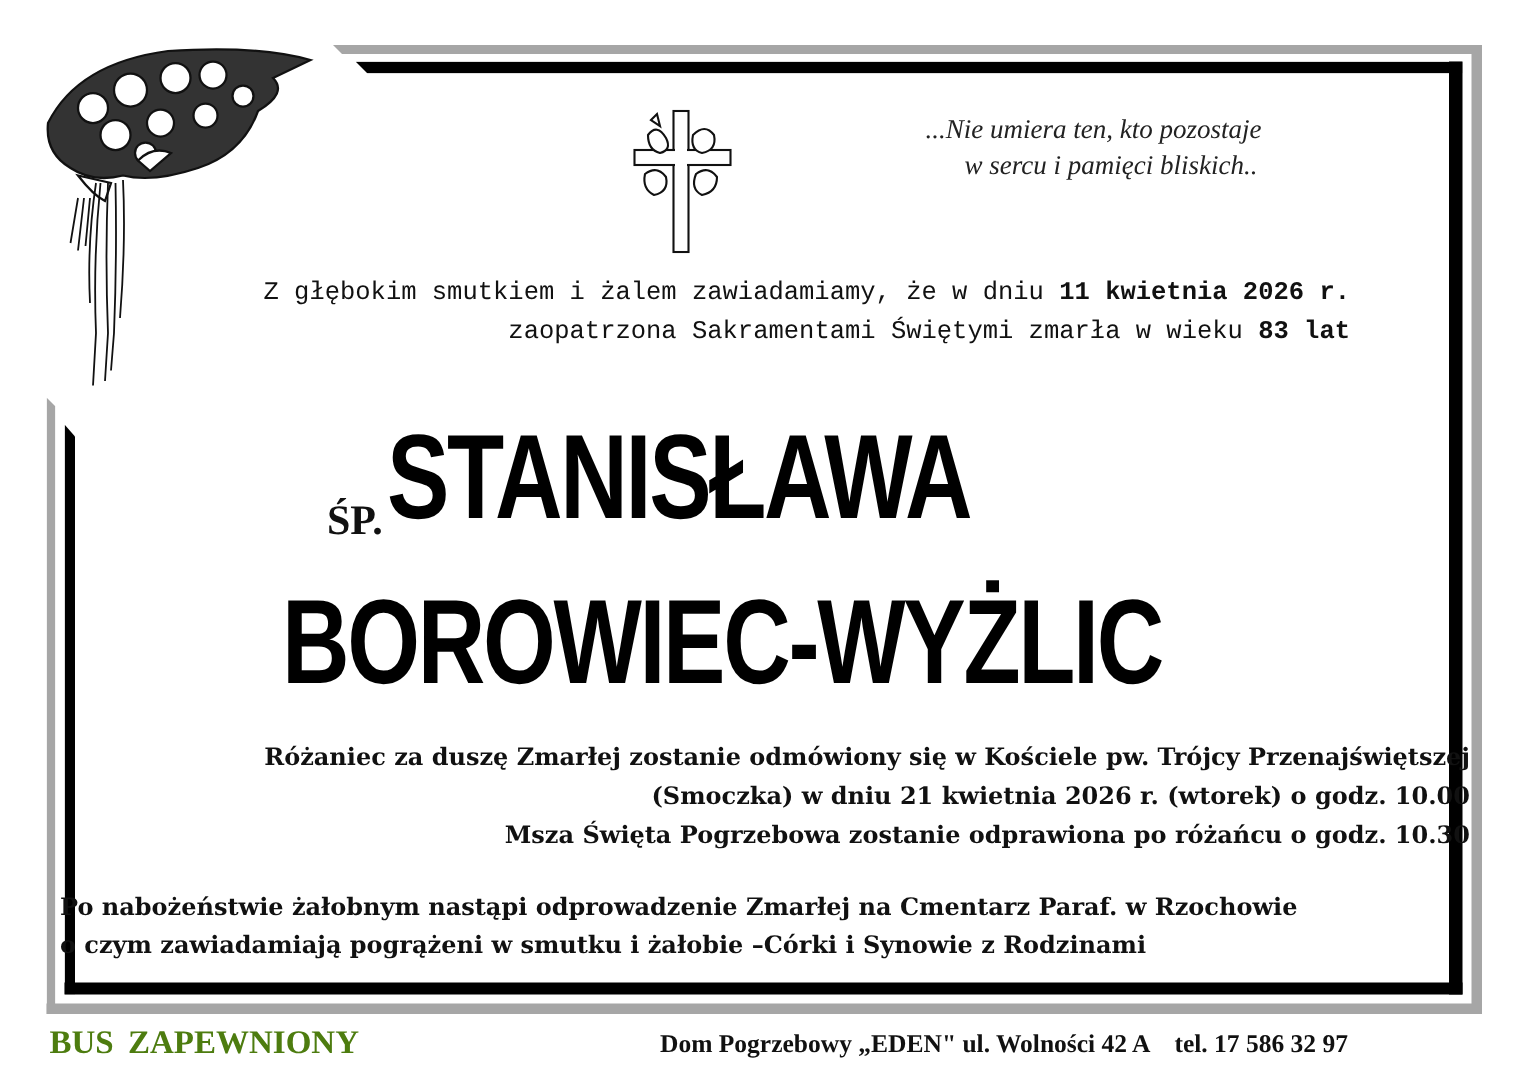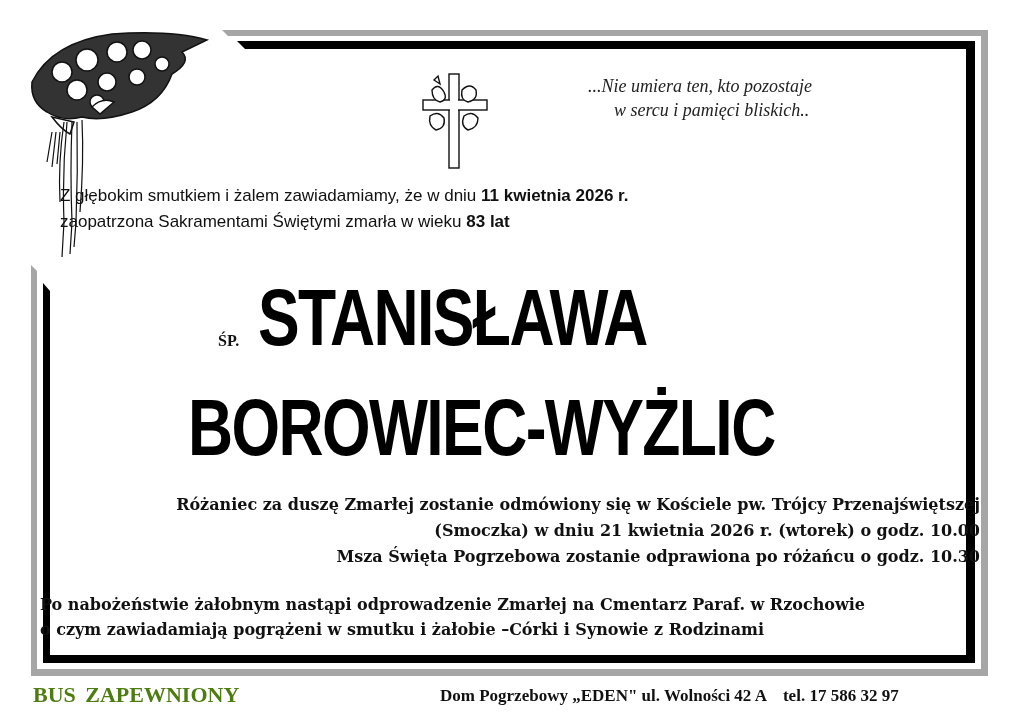--- a/index.html
+++ b/index.html
@@ -19,33 +19,33 @@
       clip-path: polygon(0 0, 100% 0, 100% 100%, 8px 100%); }
     .frame-black-right { position: absolute; left: 966px; top: 41px; width: 9px; height: 622px; background: #000; }
     .frame-black-bottom { position: absolute; left: 43px; top: 655px; width: 932px; height: 8px; background: #000; }
     .frame-black-left { position: absolute; left: 43px; top: 283px; width: 7px; height: 380px; background: #000;
       clip-path: polygon(0 0, 100% 8px, 100% 100%, 0 100%); }
 
     .bouquet { position: absolute; left: 22px; top: 22px; width: 190px; height: 240px; }
     .cross { position: absolute; left: 420px; top: 72px; width: 70px; height: 98px; }
 
     .quote {
-      position: absolute; left: 552px; top: 74px; width: 320px;
+      position: absolute; left: 581px; top: 74px; width: 320px;
       font-family: "Liberation Serif", serif; font-style: italic; font-size: 18px; line-height: 24px;
       color: #222;
     }
     .quote .q1 { display: block; padding-left: 36px; }
     .quote .q2 { display: block; padding-left: 62px; }
 
-    .intro { position: absolute; left: 60px; top: 183px; width: 840px; text-align: left;
-      font-family: Liberation Sans, sans-serif; font-size: 17px; line-height: 26px; color: #111; }
+    .intro { position: absolute; left: 60px; top: 183px; width: 840px; text-align: right;
+      font-family: Liberation Mono, monospace; font-size: 17px; line-height: 26px; color: #111; }
     .intro b { font-weight: bold; }
     .intro .line { display: block; white-space: nowrap; }
 
-    .sp { position: absolute; left: 218px; top: 332px; font-family: "Liberation Serif", serif; font-size: 16px; font-weight: bold; color: #111; }
+    .sp { position: absolute; left: 218px; top: 332px; font-family: "Liberation Serif", serif; font-size: 28px; font-weight: bold; color: #111; }
     .name1 { position: absolute; left: 258px; top: 276px; font-family: "Liberation Sans", sans-serif; font-weight: bold;
       font-size: 80px; line-height: 84px; letter-spacing: -2px; transform: scaleX(0.78); transform-origin: left center; color: #000; white-space: nowrap; }
     .name2 { position: absolute; left: 188px; top: 386px; font-family: "Liberation Sans", sans-serif; font-weight: bold;
       font-size: 80px; line-height: 84px; letter-spacing: -2px; transform: scaleX(0.78); transform-origin: left center; color: #000; white-space: nowrap; }
 
     .details { position: absolute; left: 40px; top: 492px; width: 940px; text-align: right;
       font-family: "DejaVu Serif", serif; font-weight: bold; font-size: 16px; line-height: 26px; color: #111; }
     .details .line { display: block; white-space: nowrap; }
 
     .burial { position: absolute; left: 40px; top: 592px; width: 940px; text-align: left;

